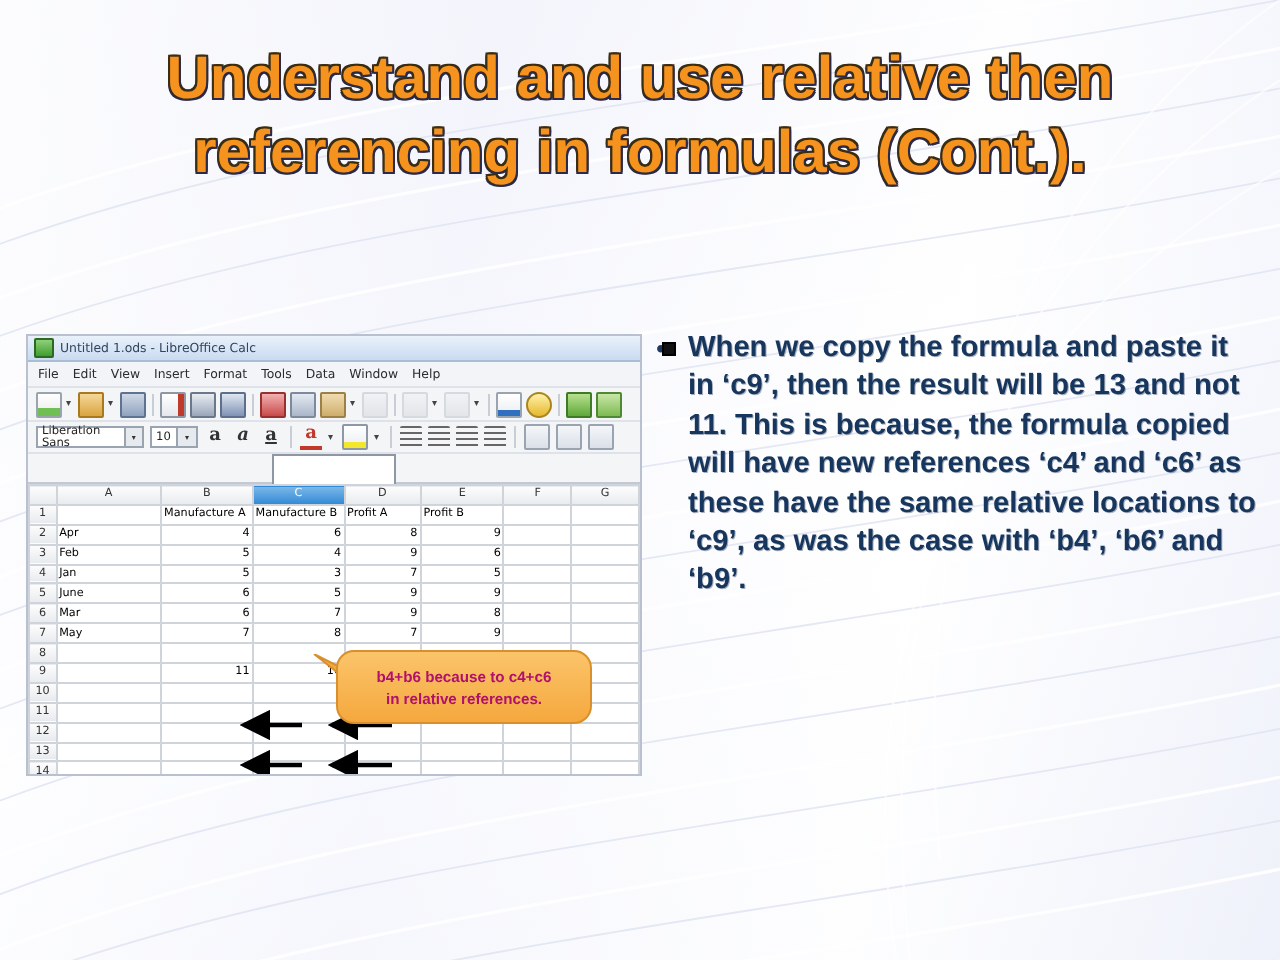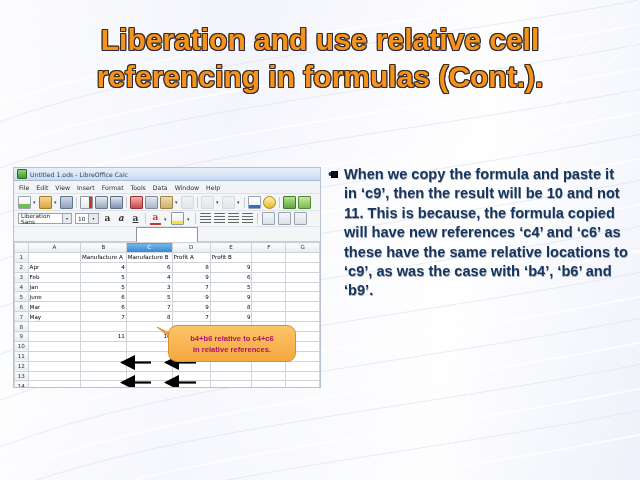--- a/index.html
+++ b/index.html
@@ -191,26 +191,26 @@
   </svg>
 
   <svg id="bg-lines2" viewBox="0 0 640 480" preserveAspectRatio="none">
     <g stroke="#ffffff" stroke-width="1.1" fill="none" opacity="0.85">
       <path d="M640,40 C520,120 430,250 455,480"></path>
       <path d="M640,85 C505,165 420,285 448,480"></path>
       <path d="M640,0 C540,70 450,200 470,430"></path>
     </g>
   </svg>
 
-  <div id="title">Liberation and use relative cell referencing in formulas (Cont.).</div>
+  <div id="title">Understand and use relative then referencing in formulas (Cont.).</div>
 
   <div id="body-block">
     <div class="bullet-row">
       <span class="bullet-dot">•</span>
-      <span class="bullet-text">When we copy the formula and paste it in ‘c9’, then the result will be 10 and not 11. This is because, the formula copied will have new references ‘c4’ and ‘c6’ as these have the same relative locations to ‘c9’, as was the case with ‘b4’, ‘b6’ and ‘b9’.</span>
+      <span class="bullet-text">When we copy the formula and paste it in ‘c9’, then the result will be 13 and not 11. This is because, the formula copied will have new references ‘c4’ and ‘c6’ as these have the same relative locations to ‘c9’, as was the case with ‘b4’, ‘b6’ and ‘b9’.</span>
     </div>
   </div>
 
   <div class="handle" style="left:331px;top:171px;"></div>
 
   <div id="calc">
 
     <div class="titlebar">
       <span class="tb-icon"></span>
       <span class="tb-text">Untitled 1.ods - LibreOffice Calc</span>
@@ -471,17 +471,17 @@
         <ellipse cx="110" cy="171" rx="42" ry="8.6" fill="none" stroke="#C0392B" stroke-width="1.6"></ellipse>
       </svg>
     </div>
   </div>
 
   <svg id="callout-tail" viewBox="0 0 34 24">
     <path d="M34,16 L2,0 L30,22 Z" fill="#F5A83E" stroke="#d98f2c" stroke-width="1"></path>
   </svg>
 
   <div id="callout">
-    <span>b4+b6 relative to c4+c6</span>
+    <span>b4+b6 because to c4+c6</span>
     <span>in relative references.</span>
   </div>
 
 </div>
 
 </body></html>

